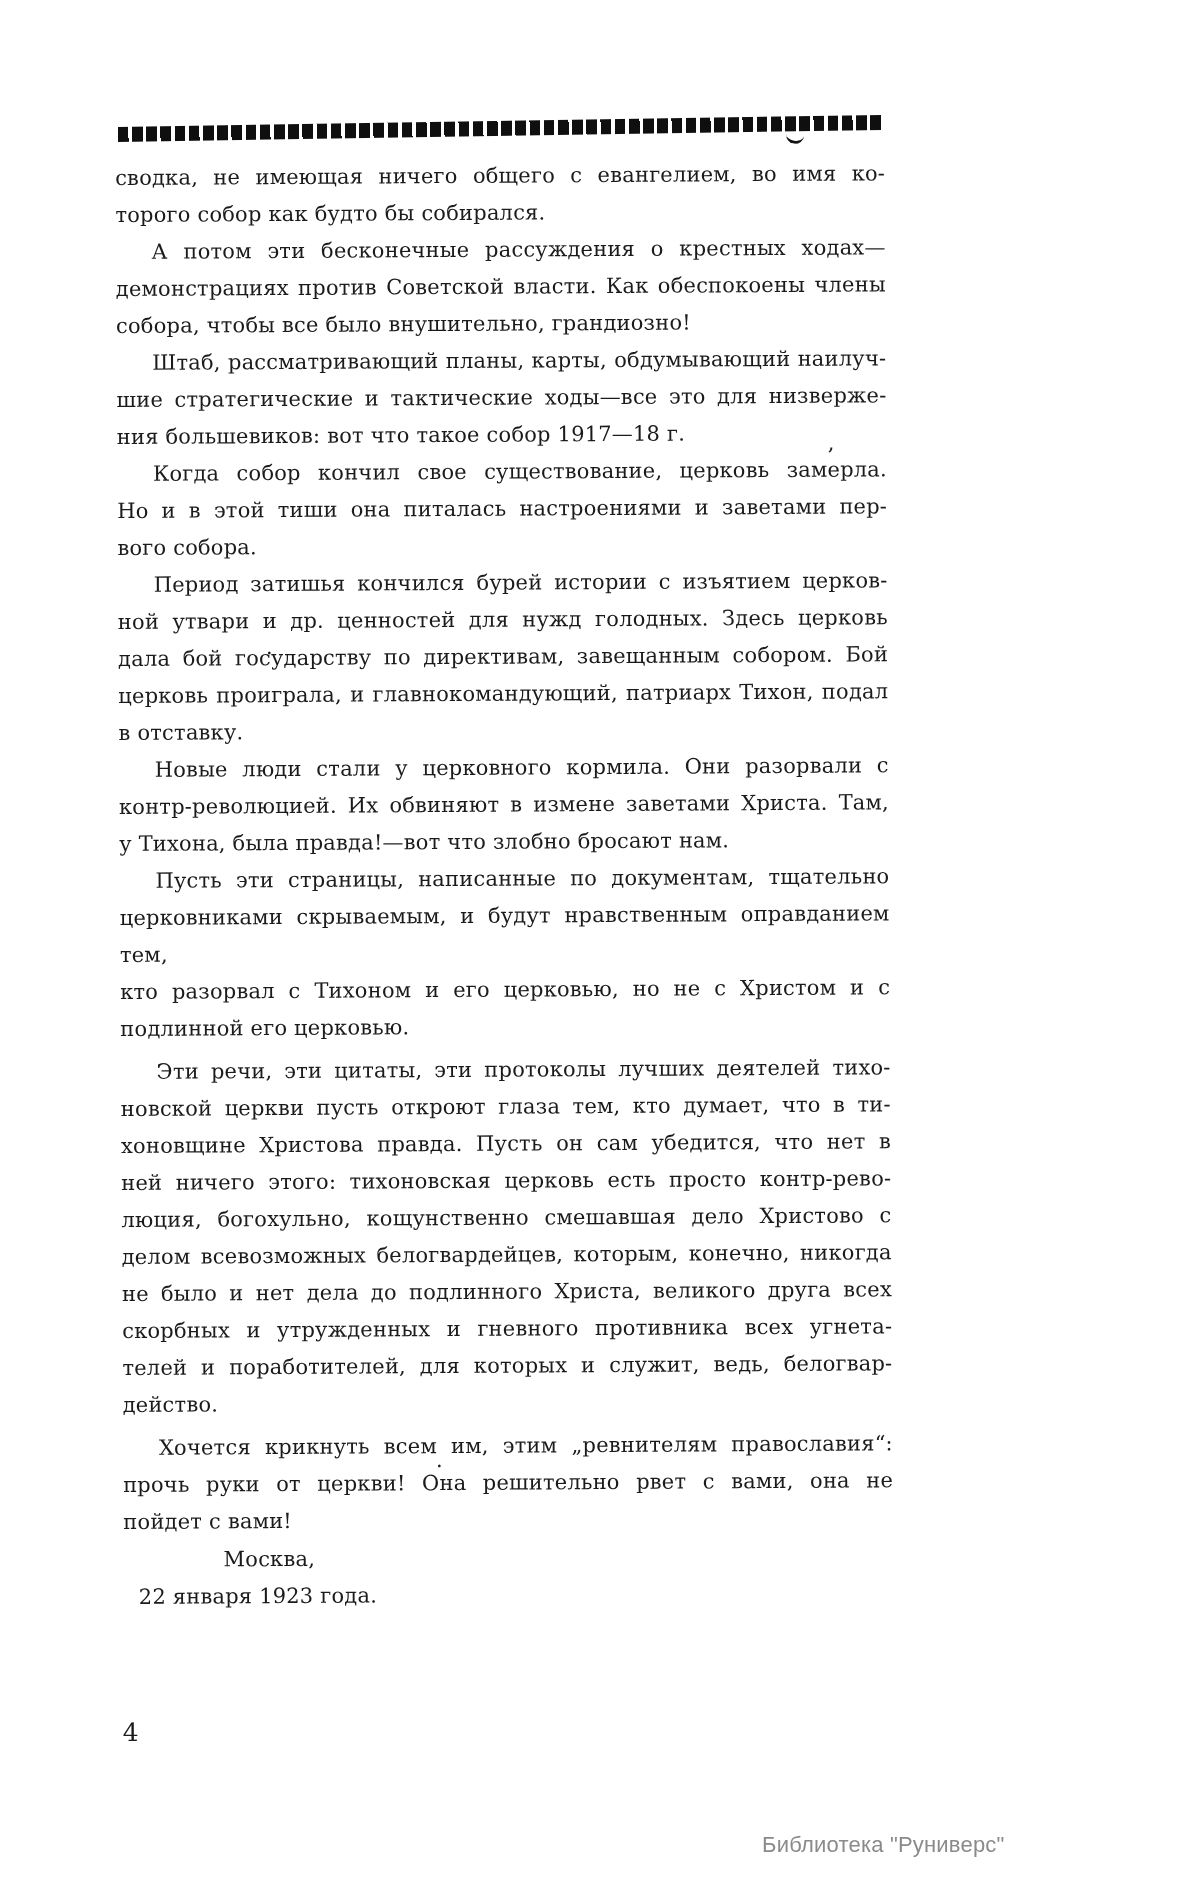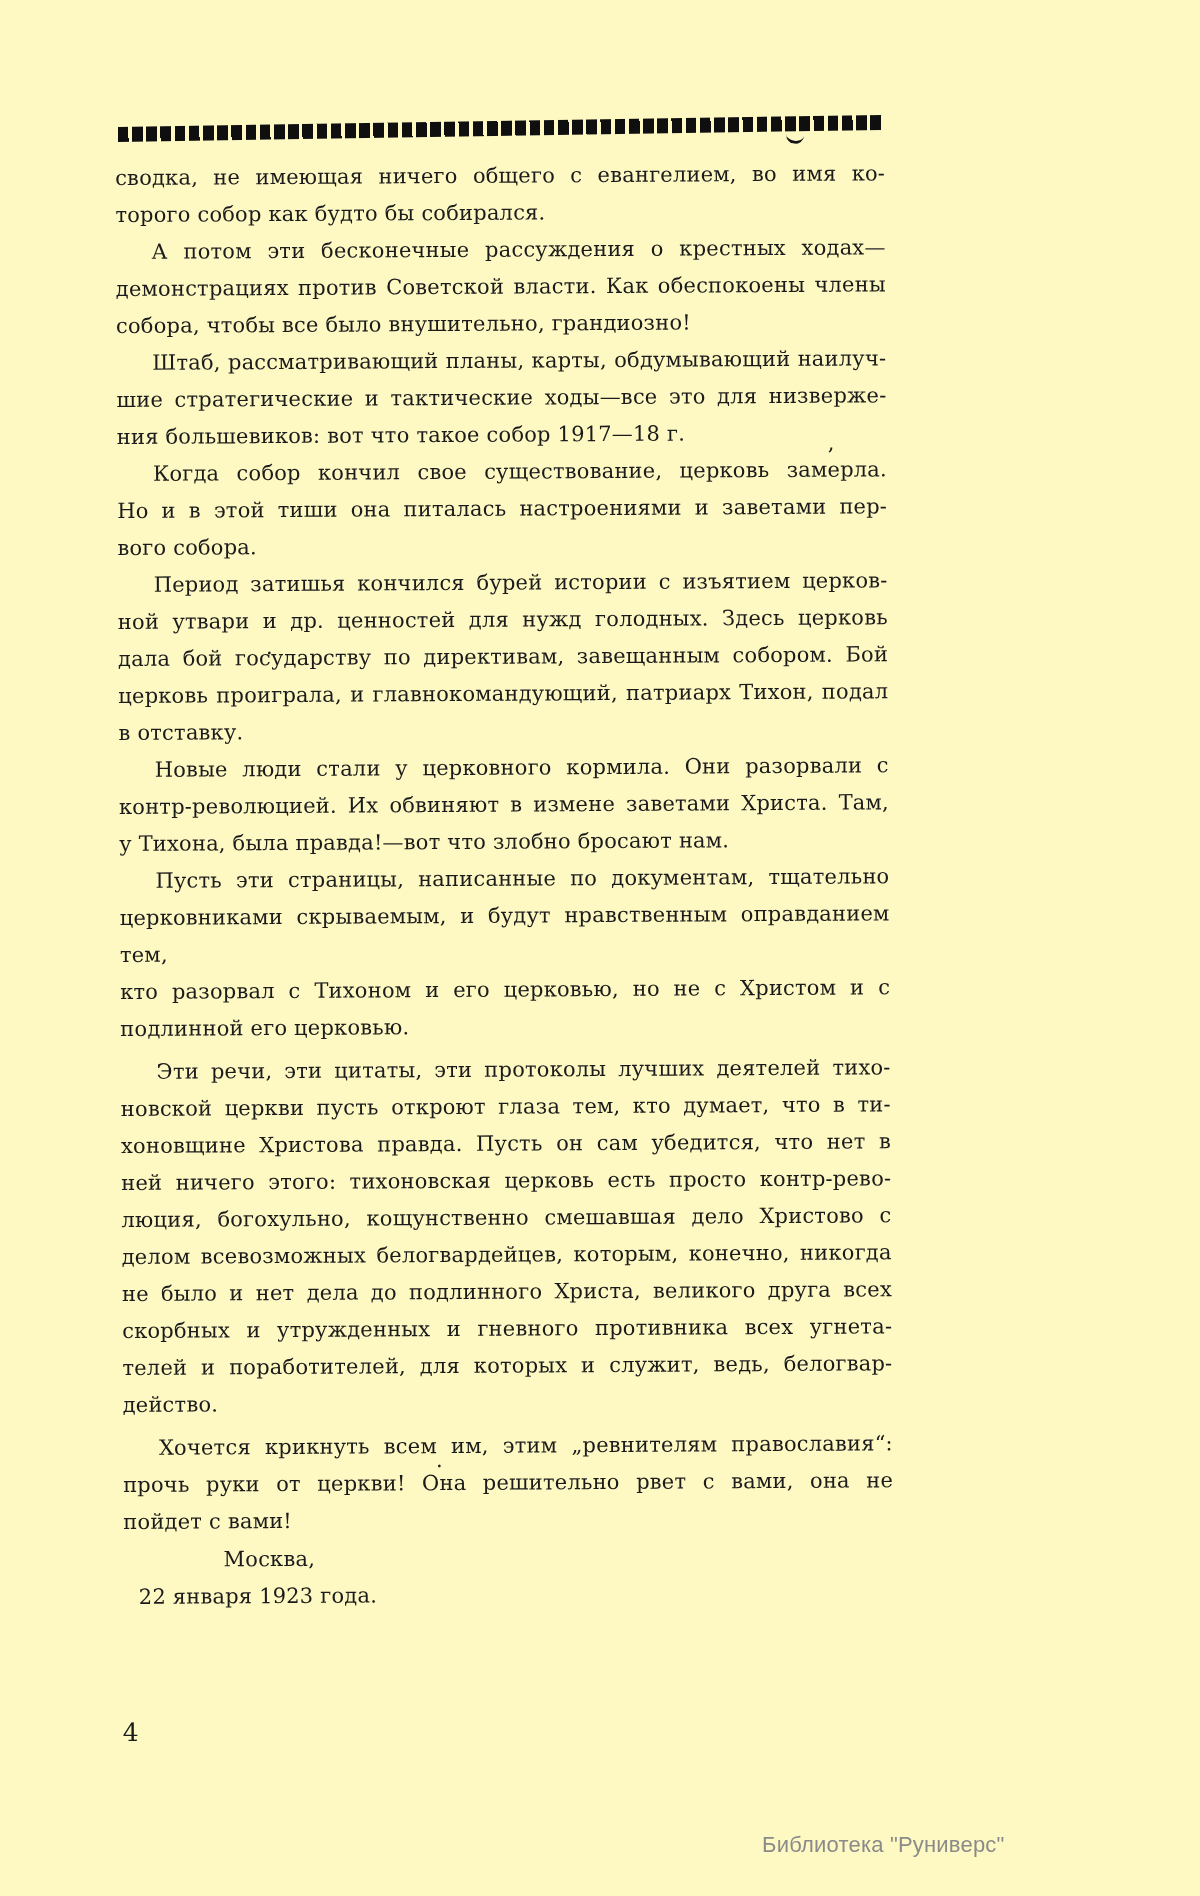--- a/index.html
+++ b/index.html
@@ -1,19 +1,19 @@
 <!DOCTYPE html>
 <html><head>
 <meta charset="utf-8">
 <style>
   html,body { margin:0; padding:0; background:#e8e8e8; }
   .page {
     position:relative;
     width:1200px; height:1896px;
-    background:#fef9c3;
+    background:#ffffff;
     overflow:hidden;
     font-family:"DejaVu Serif", serif;
     color:#1b1b1b;
   }
   .tilt {
     position:absolute; left:0; top:0; width:1200px; height:1896px;
     transform:rotate(-0.35deg);
     transform-origin:115px 160px;
   }
   

